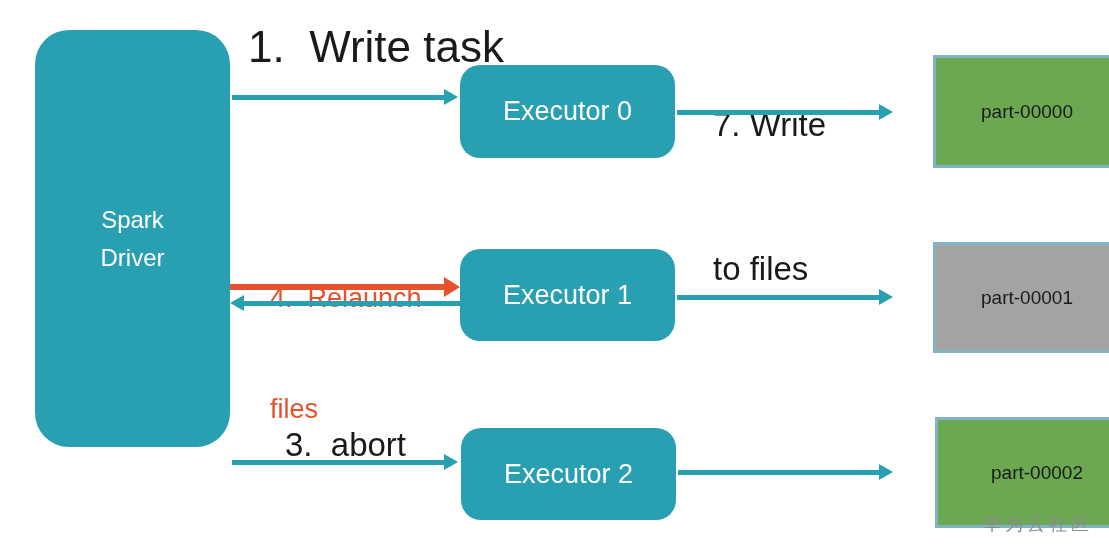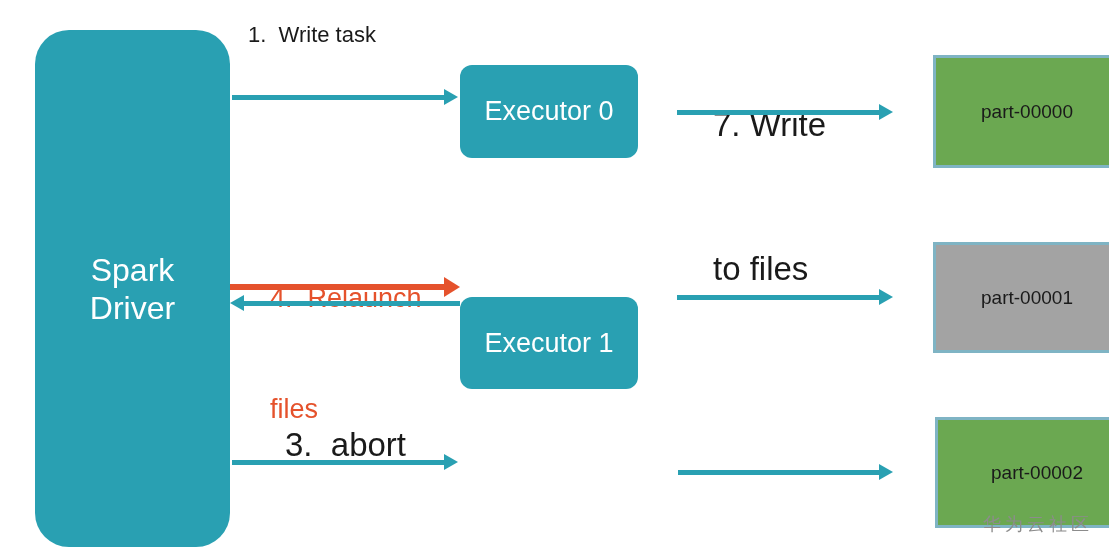--- a/index.html
+++ b/index.html
@@ -17,51 +17,51 @@
     align-items: center;
     justify-content: center;
     text-align: center;
     box-sizing: border-box;
   }
   .teal-node {
     background: var(--teal, #29A0B2);
     color: #ffffff;
   }
   .driver {
-    left: 35px; top: 30px; width: 195px; height: 517px;
+    left: 35px; top: 30px; width: 195px; height: 417px;
     border-radius: 34px;
-    font-size: 32px;
+    font-size: 24px;
     line-height: 38px;
   }
   .driver .label-inner { width: 110px; }
   .executor {
-    width: 178px; height: 93px;
-    border-radius: 12px;
+    width: 215px; height: 93px;
+    border-radius: 20px;
     font-size: 27px;
   }
   .exec0 { left: 460px; top: 65px; }
-  .exec1 { left: 460px; top: 249px; height: 92px; margin-top: 48px; }
+  .exec1 { left: 460px; top: 249px; height: 92px; }
   .exec2 { left: 461px; top: 428px; height: 92px; }
   .file {
     width: 188px; height: 113px;
     border: 3px solid var(--file-border, #7FB4C4);
     color: #1a1a1a;
     font-size: 19px;
     margin-left: 38px;
   }
   .file0 { left: 895px; top: 55px; }
   .file1 { left: 895px; top: 242px; height: 111px; }
   .file2 { left: 897px; top: 417px; width: 204px; height: 111px; }
 
   .annotation {
     position: absolute;
     color: var(--text-black, #1a1a1a);
     white-space: pre;
   }
-  .step1 { left: 248px; top: 22px; font-size: 22px; }
+  .step1 { left: 248px; top: 22px; font-size: 44px; }
   .step2 { left: 713px; top: 5px;  font-size: 33px; line-height: 48px; }
   .step3 { left: 258px; top: 325px; width: 175px; text-align: center; font-size: 33px; line-height: 48px; }
   .step4 { left: 270px; top: 206px; width: 175px; font-size: 27px; line-height: 37px; color: var(--orange, #E5522C); }
 
   .arrow-line {
     position: absolute;
     height: 5px;
     background: var(--teal, #29A0B2);
   }
   .arrow-head-right {
@@ -101,20 +101,23 @@
 
   <div class="node teal-node driver">
     <div class="label-inner">Spark Driver</div>
   </div>
 
   <div class="node teal-node executor exec0">
     <span>Executor 0</span>
   </div>
   <div class="node teal-node executor exec1">
     <span>Executor 1</span>
+  </div>
+  <div class="node teal-node executor exec2">
+    <span>Executor 2</span>
   </div>
 
   <div class="node file file0" style="background: rgb(107, 168, 81);">
     <span>part-00000</span>
   </div>
   <div class="node file file1" style="background: #a3a3a3;">
     <span>part-00001</span>
   </div>
   <div class="node file file2" style="background: rgb(107, 168, 81);">
     <span>part-00002</span>

